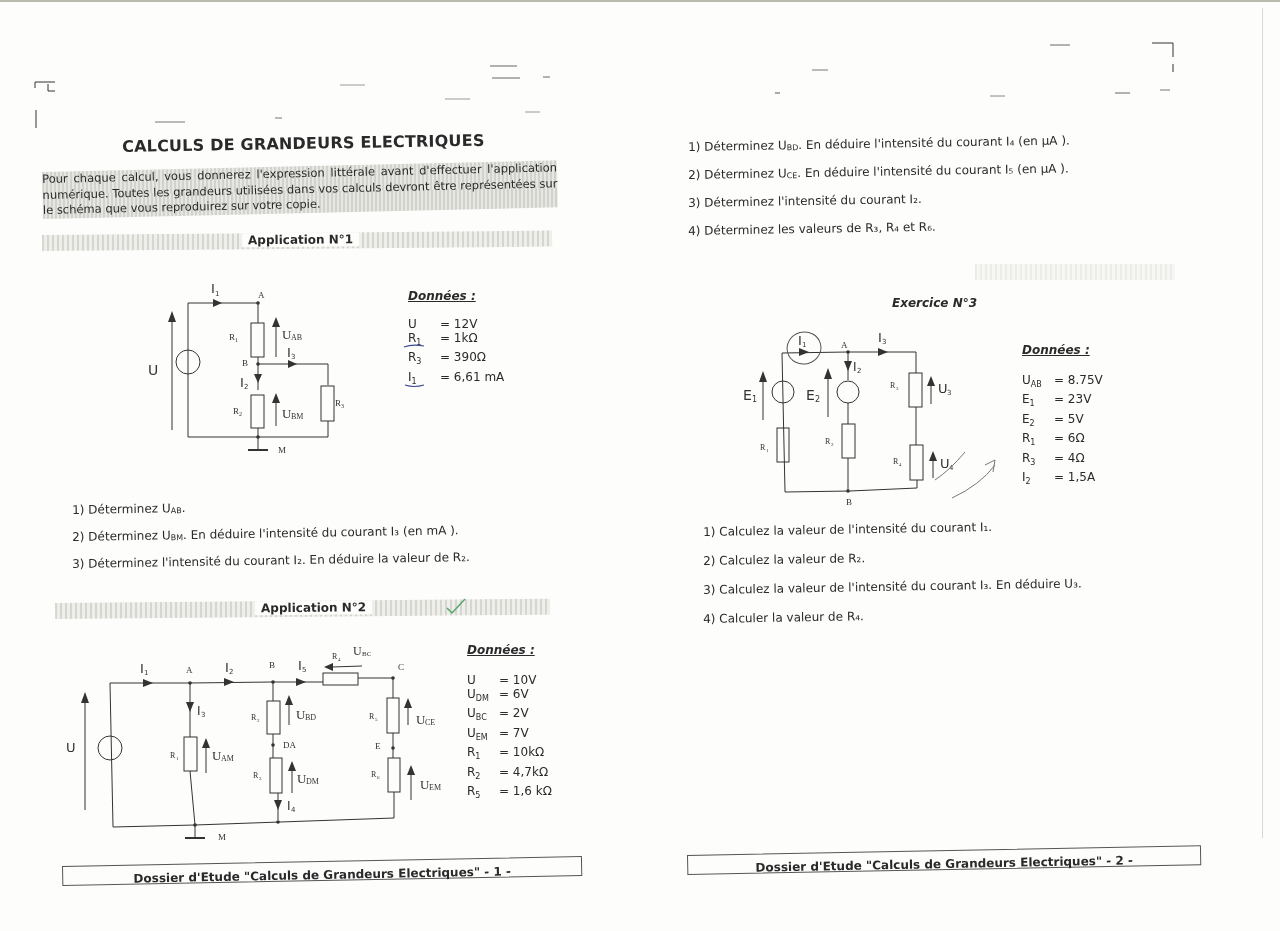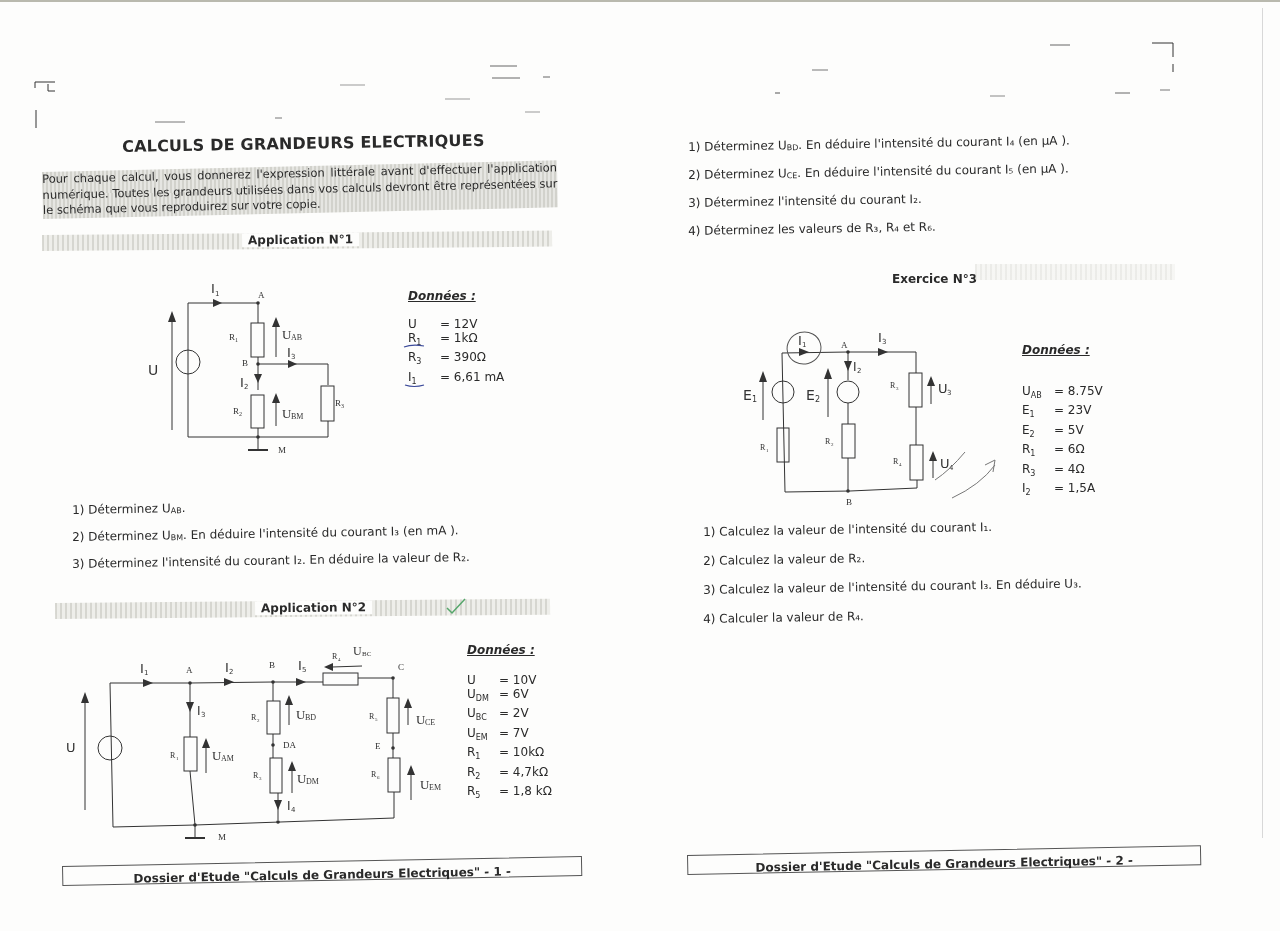--- a/index.html
+++ b/index.html
@@ -264,37 +264,37 @@
       <div class="row">
         <span class="k">R<sub>1</sub></span>
         <span class="v">=  10kΩ</span>
       </div>
       <div class="row">
         <span class="k">R<sub>2</sub></span>
         <span class="v">=  4,7kΩ</span>
       </div>
       <div class="row">
         <span class="k">R<sub>5</sub></span>
-        <span class="v">=  1,8 kΩ</span>
+        <span class="v">=  1,6 kΩ</span>
       </div>
     </div>
 </div>
 
 <div class="abs footer-box" style="left:62px;top:866px;width:518px;transform:rotate(-1.1deg);">
   <span>Dossier d'Etude "Calculs de Grandeurs Electriques" - 1 -</span>
 </div>
 
 <div class="abs" id="app2-questions" style="left:688px;top:140px;">
     <div class="q" style="position: absolute; top: 0px; white-space: nowrap; transform: rotate(-1deg);"><span>1) </span><span>Déterminez U</span><sub>BD</sub><span>. En déduire l'intensité du courant I₄ (en µA ).</span></div>
     <div class="q" style="position: absolute; top: 28px; white-space: nowrap; transform: rotate(-1deg);"><span>2) </span><span>Déterminez U</span><sub>CE</sub><span>. En déduire l'intensité du courant I₅ (en µA ).</span></div>
     <div class="q" style="position: absolute; top: 56px; white-space: nowrap; transform: rotate(-1deg);"><span>3) </span><span>Déterminez l'intensité du courant I₂.</span></div>
     <div class="q" style="position: absolute; top: 84px; white-space: nowrap; transform: rotate(-1deg);"><span>4) </span><span>Déterminez les valeurs de R₃, R₄ et R₆.</span></div>
   </div>
 
-<div class="abs" style="left:886px;top:268px;">
+<div class="abs" style="left:886px;top:292px;font-style:italic;">
   <span class="section-title">Exercice N°3</span>
 </div>
 <div class="abs section-band" style="left:975px;top:264px;width:200px;opacity:0.45;"></div>
 
 <svg class="abs" style="left:740px;top:320px" width="260" height="190">
   <g stroke="#333" fill="none" stroke-width="1">
     <polyline points="42,33 108,32 176,32 176,53"></polyline>
     <rect x="169" y="53" width="13" height="34"></rect>
     <polyline points="176,87 176,125"></polyline>
     <rect x="170" y="125" width="13" height="35"></rect>
@@ -345,21 +345,21 @@
   <text x="198" y="73" font-size="13" class="sans">U</text>
     <text x="207" y="75" font-size="7" class="sans">3</text>
   <text x="200" y="148" font-size="13" class="sans">U</text>
     <text x="209" y="150" font-size="7" class="sans">4</text>
   <text x="106" y="185" font-size="9">B</text>
   <path d="M195 160 Q210 150 225 132 M212 178 Q240 165 255 145 M245 145 L255 140 L253 152" stroke="#777" fill="none" stroke-width="1"></path>
 </svg>
 
 <div class="abs" style="left:1022px;top:343px;">
   <div class="donnees-title">Données :</div>
-  <div class="donnees" id="ex3-donnees-list" style="margin-top:27px;">
+  <div class="donnees" id="ex3-donnees-list" style="margin-top:16px;">
       <div class="row">
         <span class="k">U<sub>AB</sub></span>
         <span class="v">=  8.75V</span>
       </div>
       <div class="row">
         <span class="k">E<sub>1</sub></span>
         <span class="v">=  23V</span>
       </div>
       <div class="row">
         <span class="k">E<sub>2</sub></span>

